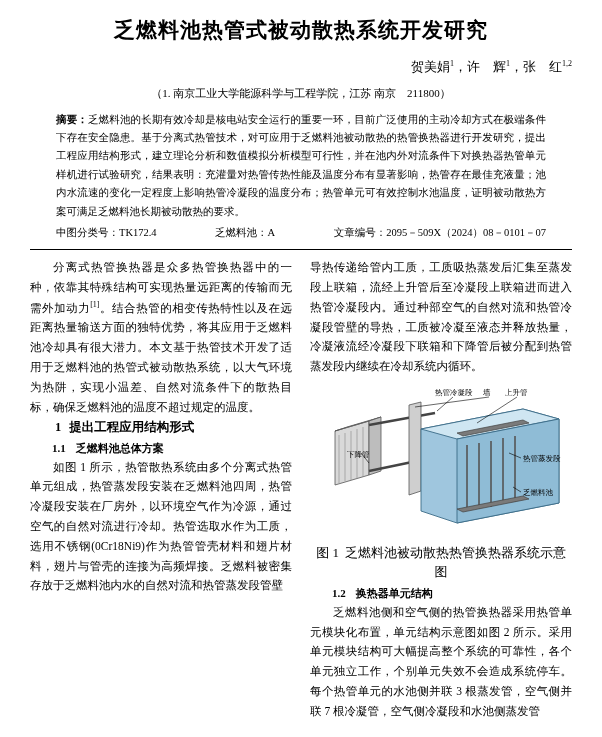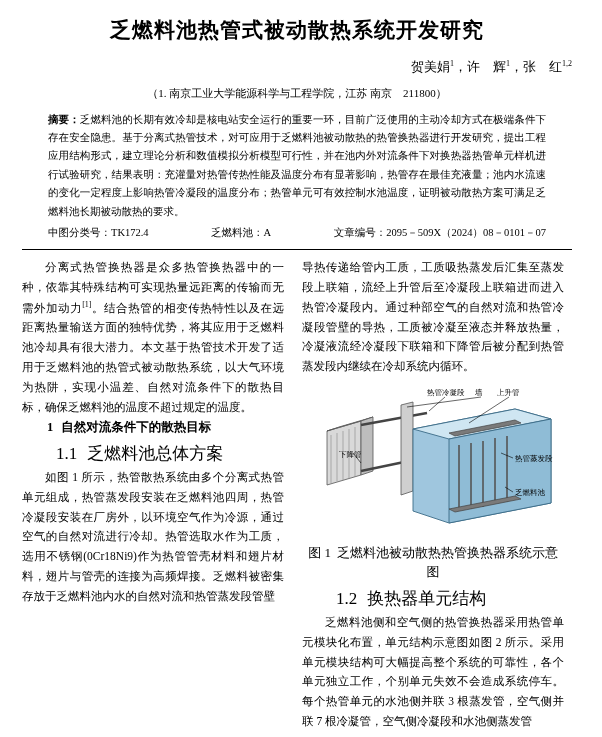--- a/index.html
+++ b/index.html
@@ -12,21 +12,21 @@
     height: 737px;
     font-family: "Liberation Serif", "DejaVu Serif", serif;
     color: #000;
     position: relative;
     overflow: hidden;
   }
   .page {
     width: 602px;
     height: 737px;
     box-sizing: border-box;
-    padding: 10px 30px 6px 22px;
+    padding: 10px 30px 6px 30px;
     position: relative;
   }
   .title {
     text-align: center;
     font-size: 21px;
     font-weight: bold;
     letter-spacing: 1px;
     margin: 6px 0 14px 0;
     font-family: "Liberation Serif", "DejaVu Serif", serif;
   }
@@ -89,22 +89,22 @@
   .sec-h {
     font-weight: bold;
     font-size: 12.5px;
     margin: 9px 0 4px 0;
     text-indent: 0;
   }
   .sec-h .num {
     margin-right: 8px;
   }
   .subsec-h {
-    font-weight: normal;
-    font-size: 17px;
+    font-weight: bold;
+    font-size: 11px;
     margin: 6px 0 2px 0;
     text-indent: 0;
   }
   .subsec-h .num {
     margin-right: 10px;
   }
   .figure {
     margin: 6px 0 2px 0;
     text-align: center;
   }
@@ -151,21 +151,21 @@
     <span class="seg"><span class="lbl">文章编号：</span><span>2095－509X（2024）08－0101－07</span></span>
   </div>
 
   <hr class="rule">
 
   <div class="columns">
 
     <div class="col">
       <p><span>分离式热管换热器是众多热管换热器中的一种，依靠其特殊结构可实现热量远距离的传输而无需外加动力</span><sup class="ref">[1]</sup><span>。结合热管的相变传热特性以及在远距离热量输送方面的独特优势，将其应用于乏燃料池冷却具有很大潜力。本文基于热管技术开发了适用于乏燃料池的热管式被动散热系统，以大气环境为热阱，实现小温差、自然对流条件下的散热目标，确保乏燃料池的温度不超过规定的温度。</span></p>
 
-      <p class="sec-h"><span class="num">1</span><span>自然对流条件下的散热目标</span></p>
+      <p class="sec-h"><span class="num">1</span><span>提出工程应用结构形式</span></p>
 
       <p class="subsec-h"><span class="num">1.1</span><span>乏燃料池总体方案</span></p>
 
       <p>如图 1 所示，热管散热系统由多个分离式热管单元组成，热管蒸发段安装在乏燃料池四周，热管冷凝段安装在厂房外，以环境空气作为冷源，通过空气的自然对流进行冷却。热管选取水作为工质，选用不锈钢(0Cr18Ni9)作为热管管壳材料和翅片材料，翅片与管壳的连接为高频焊接。乏燃料被密集存放于乏燃料池内水的自然对流和热管蒸发段管壁</p>
     </div>
 
     <div class="col">
       <p class="noindent">导热传递给管内工质，工质吸热蒸发后汇集至蒸发段上联箱，流经上升管后至冷凝段上联箱进而进入热管冷凝段内。通过种部空气的自然对流和热管冷凝段管壁的导热，工质被冷凝至液态并释放热量，冷凝液流经冷凝段下联箱和下降管后被分配到热管蒸发段内继续在冷却系统内循环。</p>
 
       <div class="figure">

